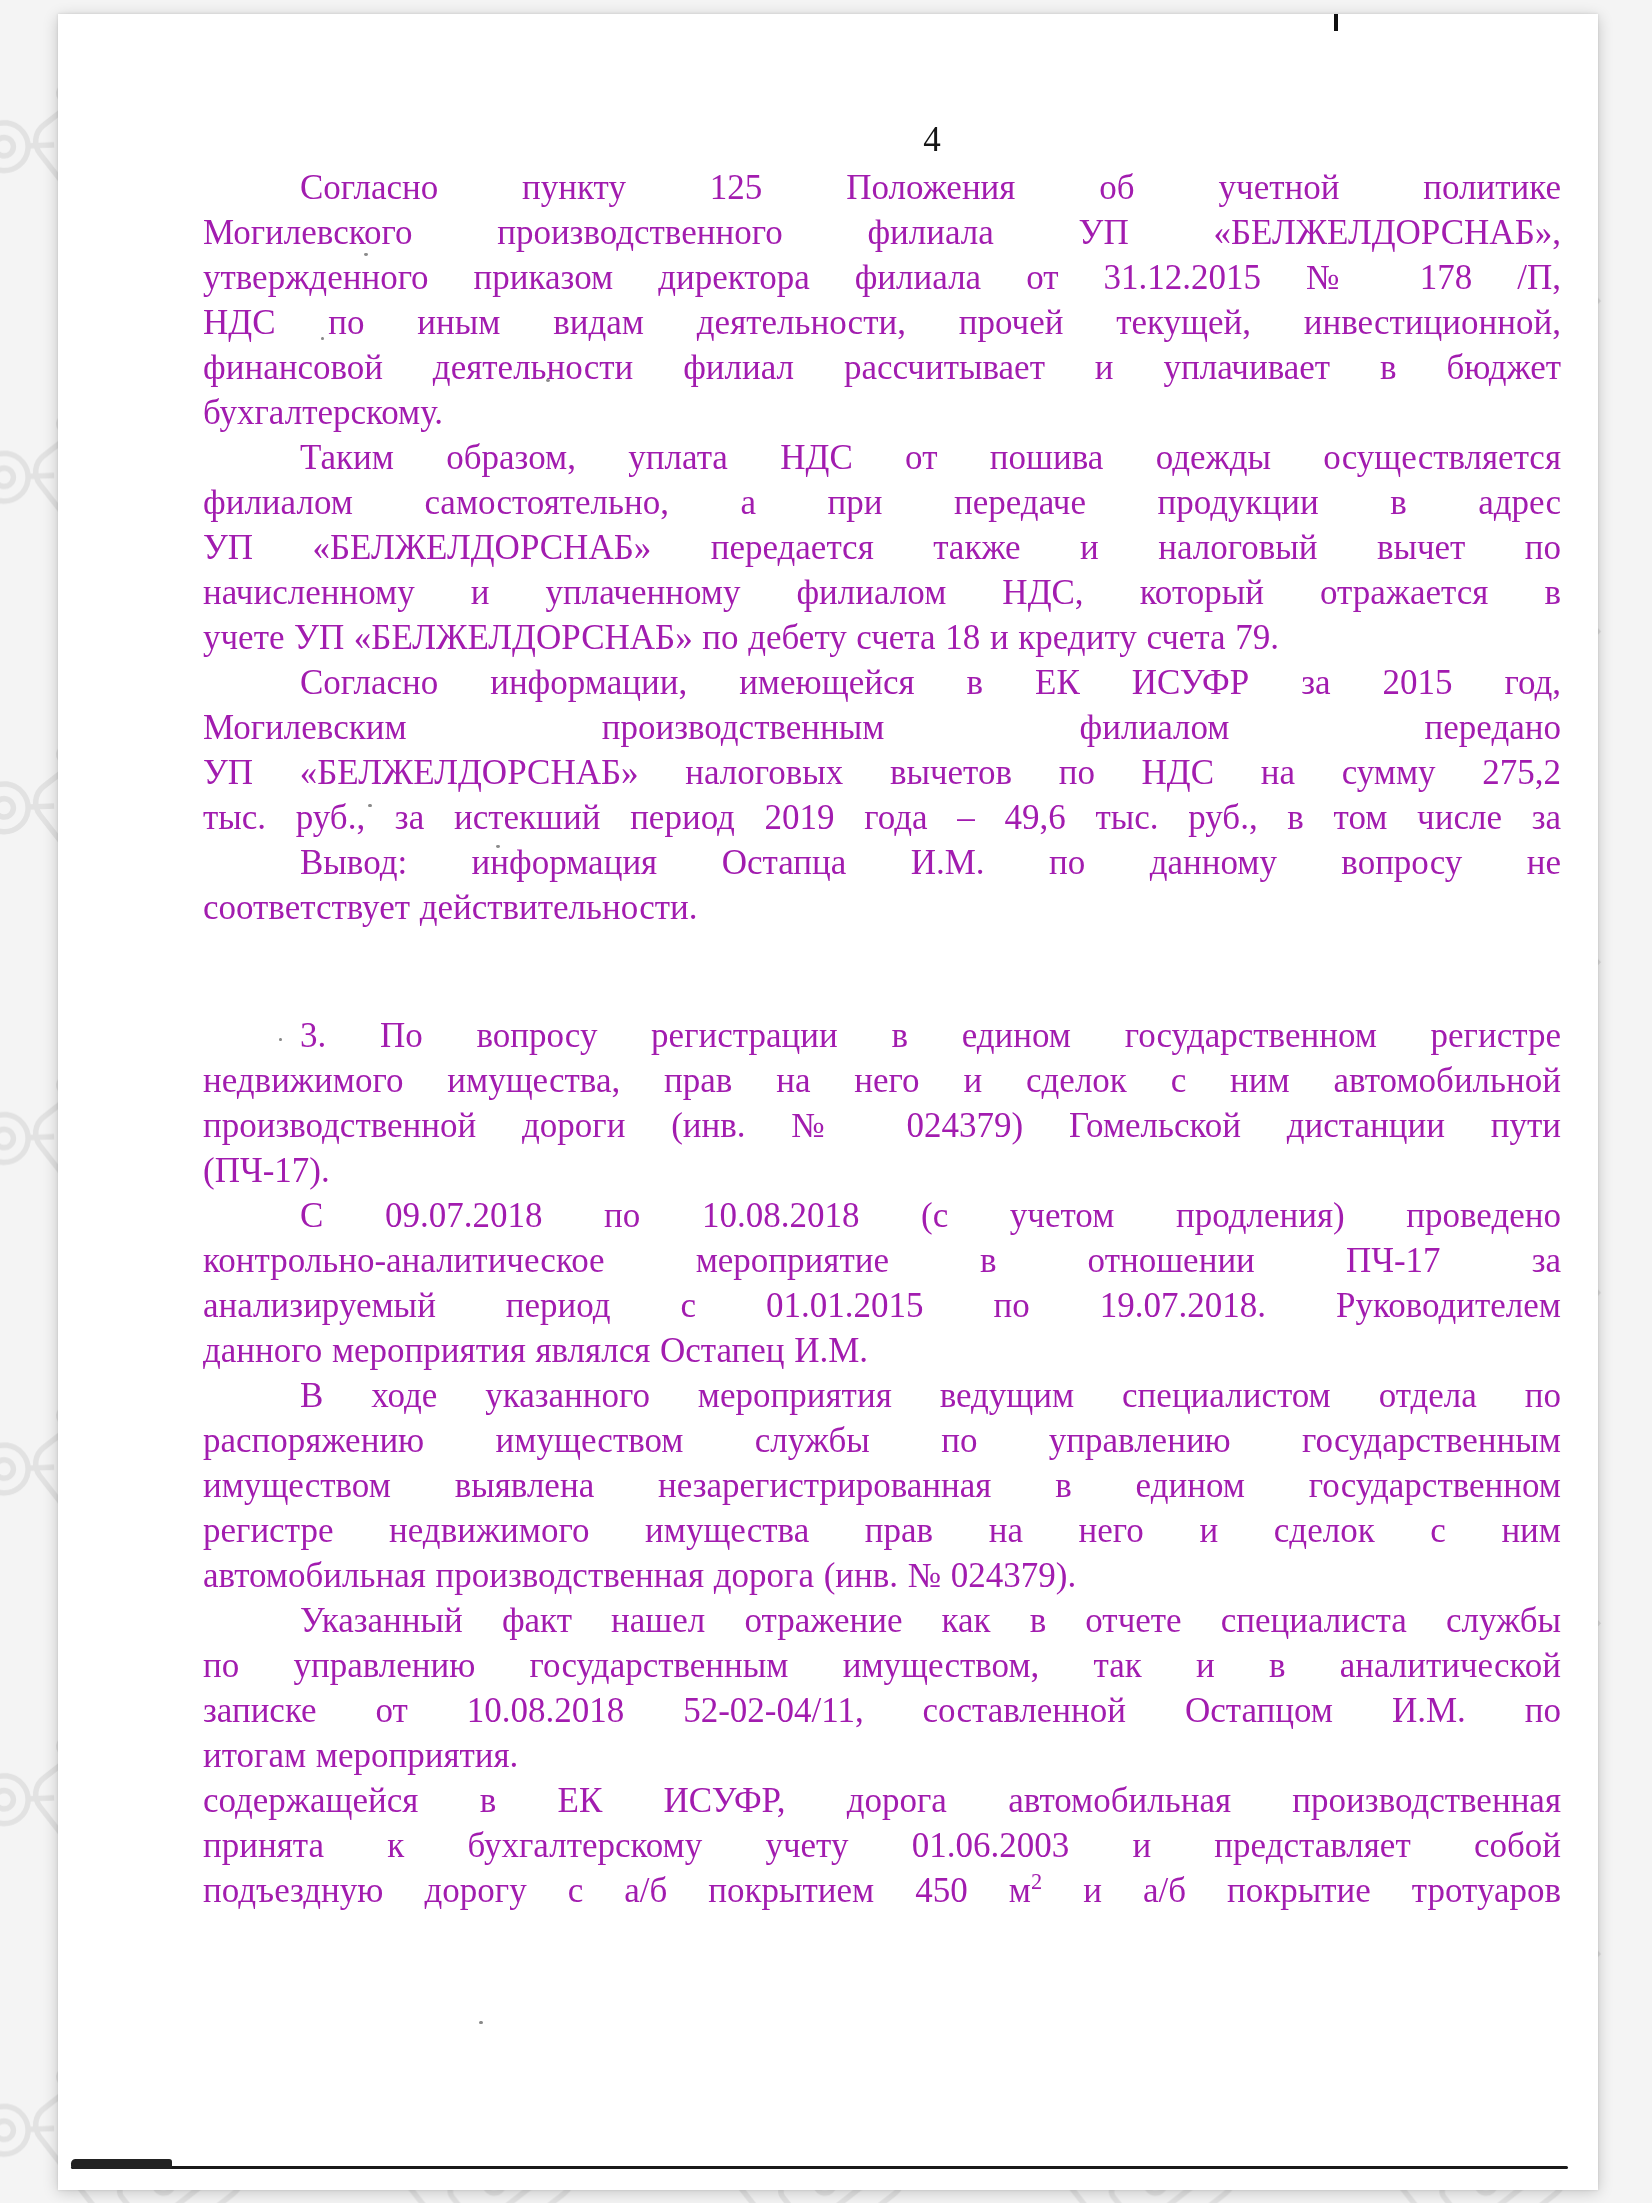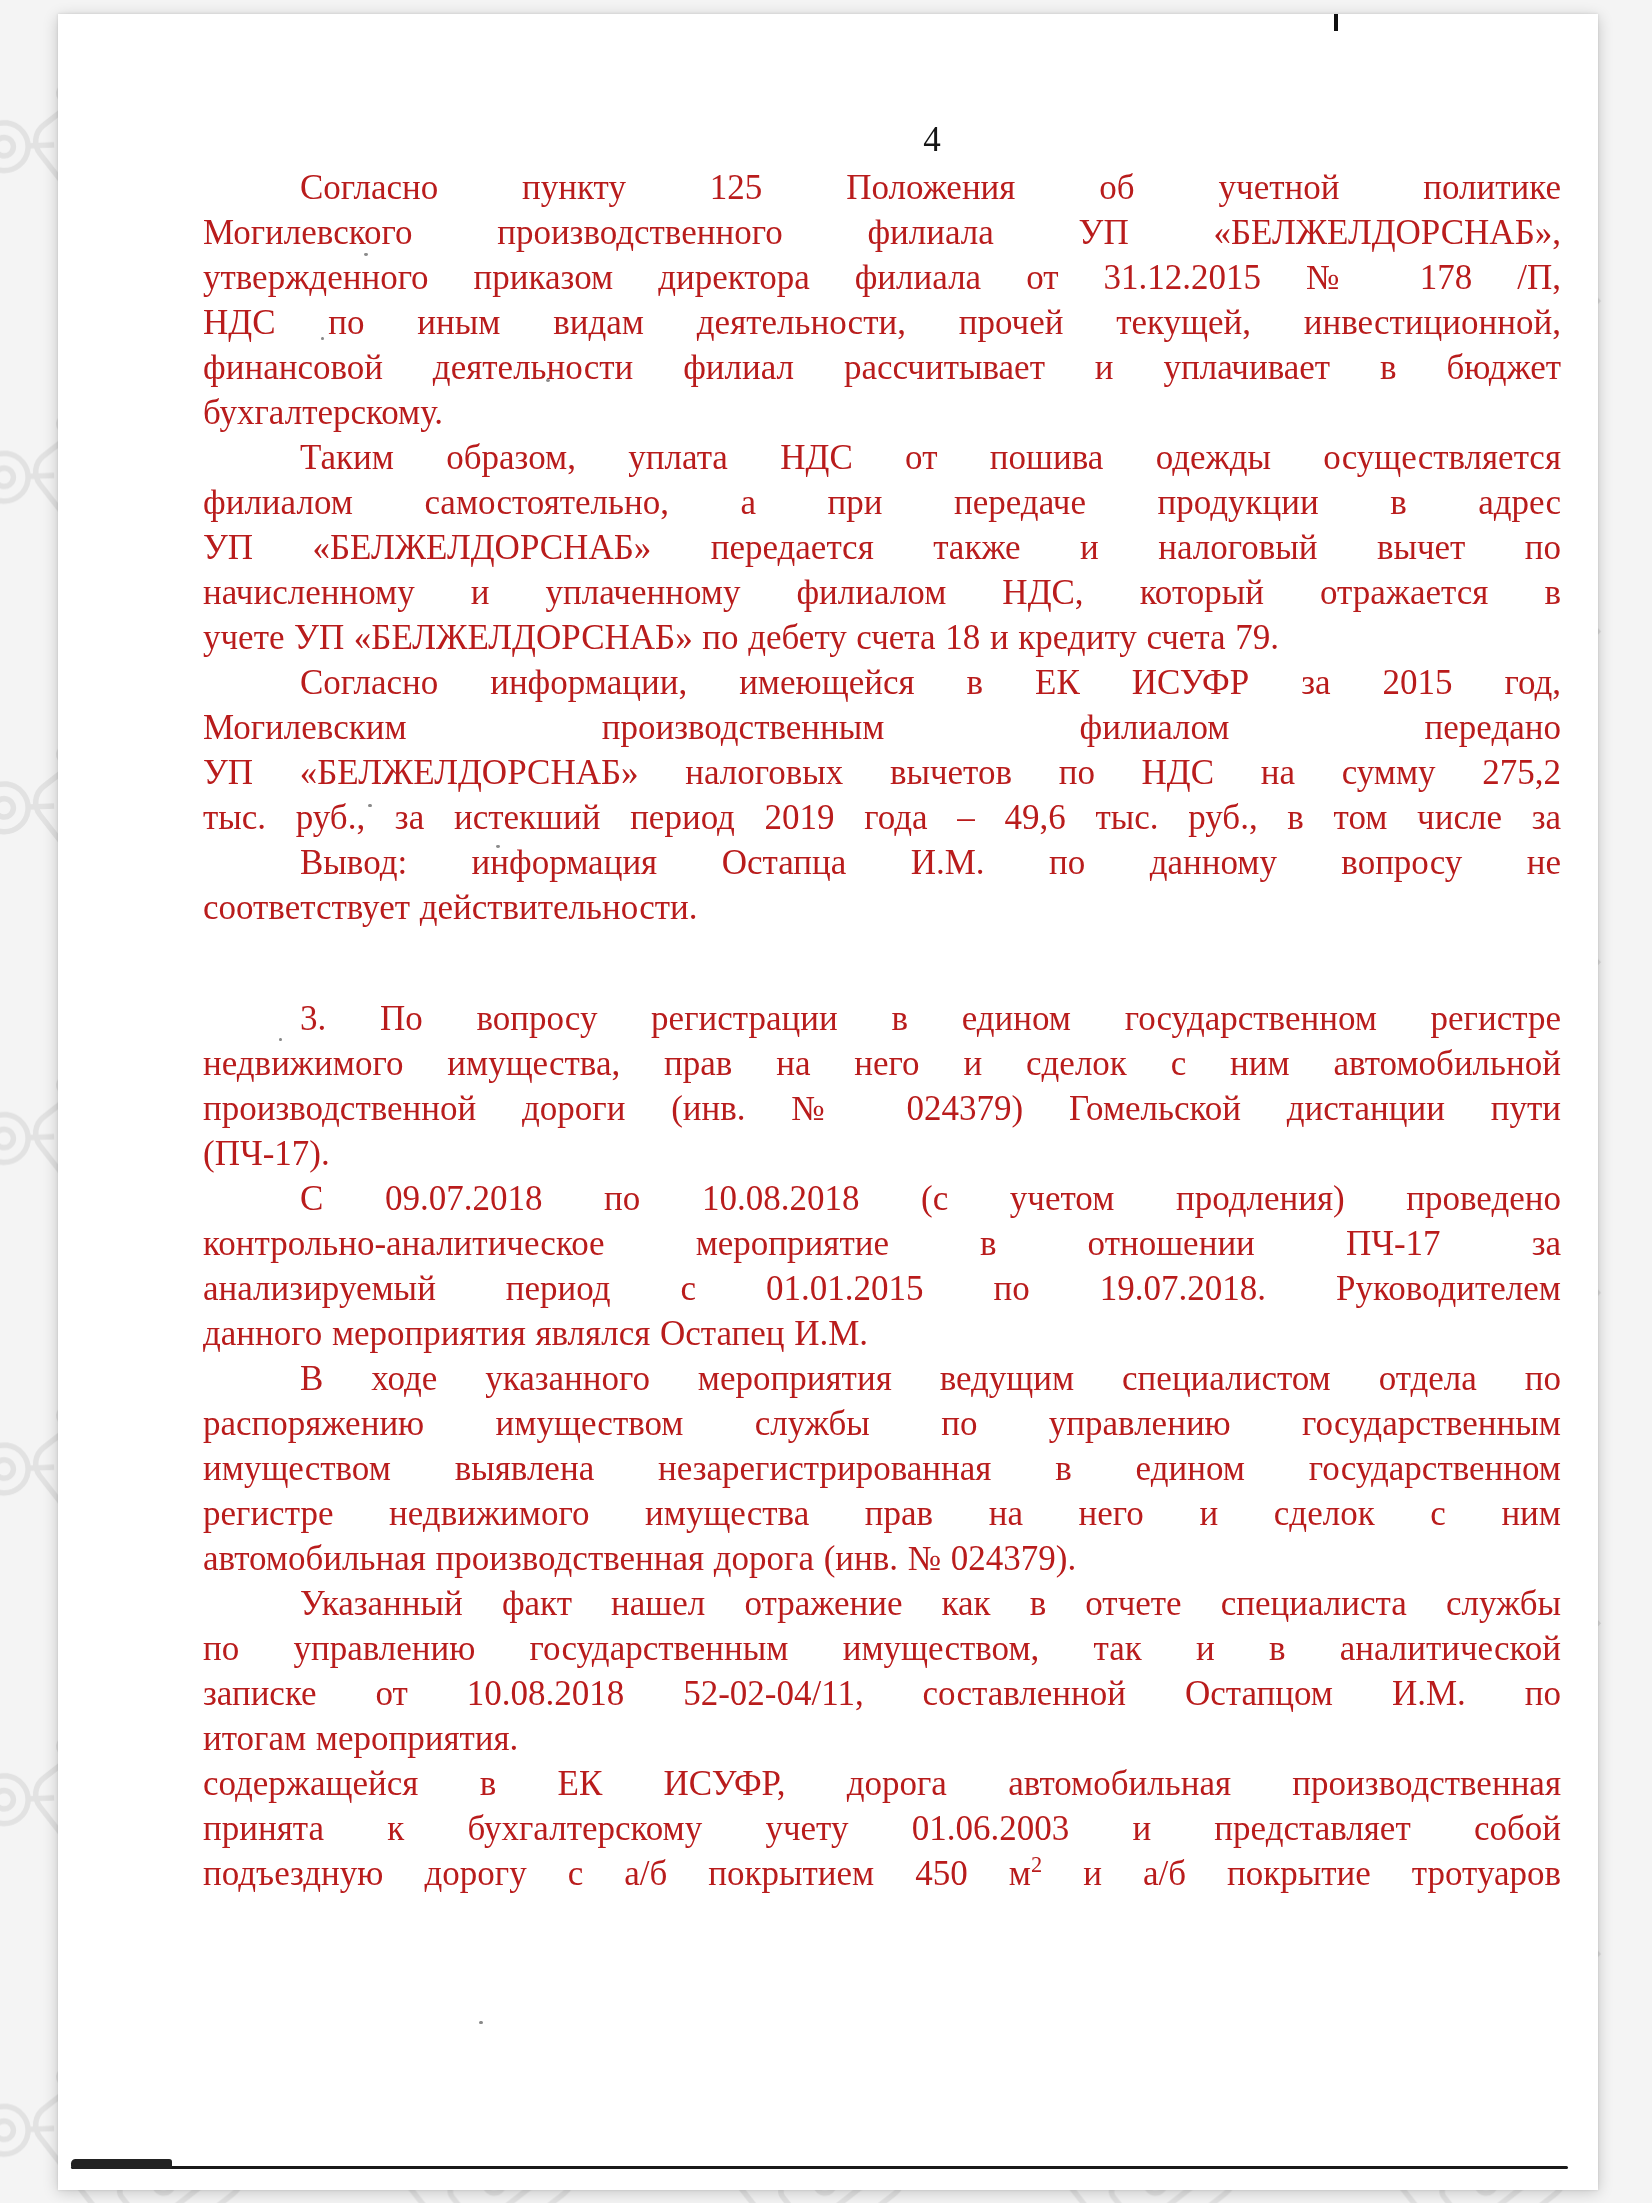--- a/index.html
+++ b/index.html
@@ -35,26 +35,26 @@
     transform: translateX(-50%);
     font-size: 35px;
     line-height: 37px;
     color: #151515;
   }
   .doc-body {
     position: absolute;
     left: 145px;
     top: 151px;
     width: 1358px;
-    color: #b91c1c;
+    color: #a21caf;
     font-size: 35px;
     line-height: 45px;
   }
   .para { margin: 0; padding: 0; }
-  .para.gap-before { margin-top: 66px; }
+  .para.gap-before { margin-top: 83px; }
   .line {
     text-align: justify;
     text-align-last: justify;
     height: 45px;
     overflow: hidden;
     word-spacing: 0.9px;
   }
   .line.first { text-indent: 97px; }
   .line.last { text-align-last: left; }
   sup {

